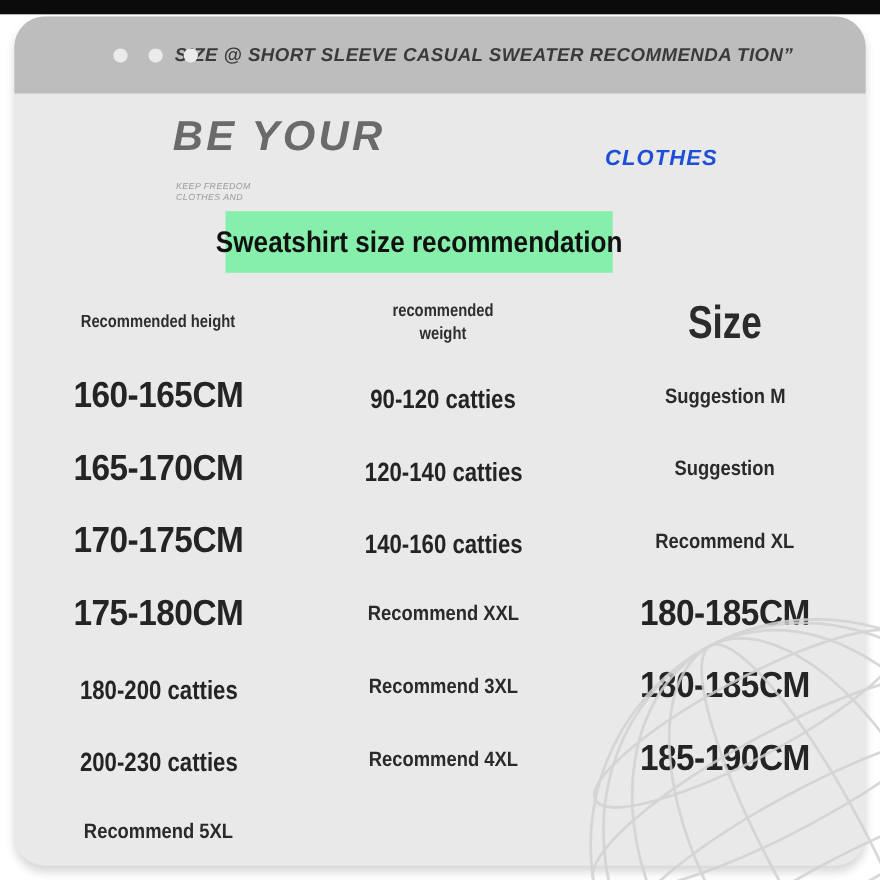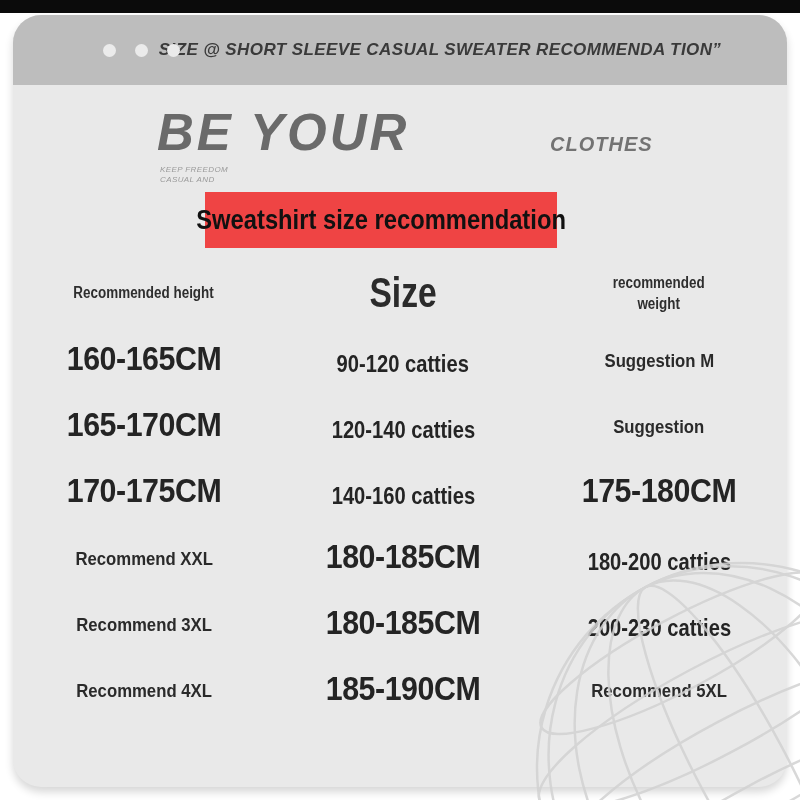--- a/index.html
+++ b/index.html
@@ -28,36 +28,36 @@
   .titlebar-title{
     width:100%;text-align:center;padding-left:80px;box-sizing:border-box;
     font-style:italic;font-weight:bold;font-size:17px;color:#3a3a3a;
     letter-spacing:0.4px;white-space:nowrap;
   }
   .content{position:absolute;left:0;top:70px;width:774px;z-index:10;}
 
   
   .wordmark{
     position:absolute;left:144px;top:18px;
-    font-style:italic;font-weight:bold;font-size:51px;color:#6a6a6a;
+    font-style:italic;font-weight:bold;font-size:38px;color:#6a6a6a;
     letter-spacing:3px;white-space:nowrap;
   }
   .tagline{
     position:absolute;left:147px;top:80px;
     font-style:italic;font-size:8px;line-height:10px;color:#9a9a9a;
     letter-spacing:0.4px;white-space:nowrap;
   }
   .side-label{
     position:absolute;left:537px;top:48px;
-    font-style:italic;font-weight:bold;font-size:20px;color:#737373;
+    font-style:italic;font-weight:bold;font-size:20px;color:#1d4ed8;
     letter-spacing:1px;white-space:nowrap;
   }
   .subtitle-band{
     position:absolute;left:192px;top:107px;width:352px;height:56px;
-    background:#ef4444;
+    background:#86efac;
     display:flex;align-items:center;justify-content:center;
   }
   .subtitle{
     font-weight:bold;font-size:27px;color:#111111;white-space:nowrap;
     transform:scaleX(0.88);transform-origin:center;letter-spacing:0;
   }
 
   
   .size-table{
     position:absolute;left:0;top:175px;width:774px;
@@ -95,39 +95,39 @@
       <span class="dot"></span>
       <span class="dot"></span>
     </div>
     <div class="titlebar-title">SIZE @ SHORT SLEEVE CASUAL SWEATER RECOMMENDA TION”</div>
   </div>
 
   <div class="content">
     <div class="wordmark">BE YOUR</div>
     <div class="tagline">
       <div>KEEP FREEDOM</div>
-      <div>CASUAL AND</div>
+      <div>CLOTHES AND</div>
     </div>
     <div class="side-label">CLOTHES</div>
 
     <div class="subtitle-band">
       <div class="subtitle">Sweatshirt size recommendation</div>
     </div>
 
     <div class="size-table">
 
       <div class="cell hdr">
         <span class="hdr-height">Recommended height</span>
       </div>
       <div class="cell hdr">
+        <span class="hdr-weight"><span>recommended</span><br><span>weight</span></span>
+      </div>
+      <div class="cell hdr">
         <span class="hdr-size">Size</span>
       </div>
-      <div class="cell hdr">
-        <span class="hdr-weight"><span>recommended</span><br><span>weight</span></span>
-      </div>
 
       <div class="cell row-cell">
         <span class="c-height">160-165CM</span>
         </div>
       <div class="cell row-cell">
         <span class="c-weight">90-120 catties</span>
         </div>
       <div class="cell row-cell">
         <span class="c-size">Suggestion M</span>
         </div>
@@ -140,20 +140,23 @@
         </div>
       <div class="cell row-cell">
         <span class="c-size">Suggestion</span>
         </div>
 
       <div class="cell row-cell">
         <span class="c-height">170-175CM</span>
         </div>
       <div class="cell row-cell">
         <span class="c-weight">140-160 catties</span>
+        </div>
+      <div class="cell row-cell">
+        <span class="c-size">Recommend XL</span>
         </div>
 
       <div class="cell row-cell">
         <span class="c-height">175-180CM</span>
         </div>
       <div class="cell row-cell">
         <span class="c-size">Recommend XXL</span>
         </div>
 
       <div class="cell row-cell">

